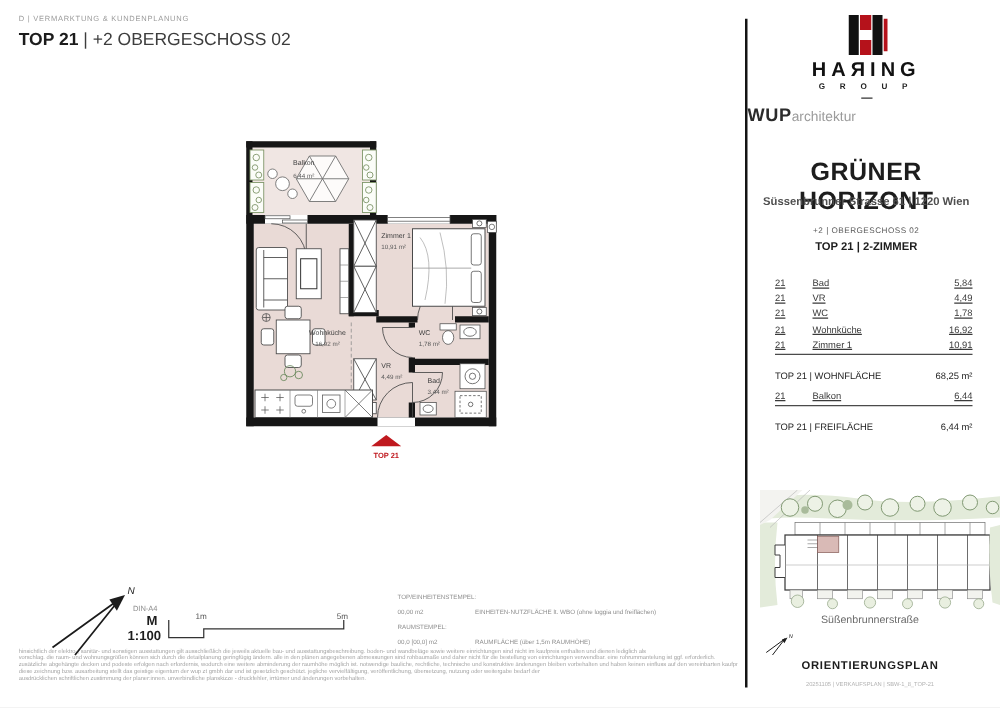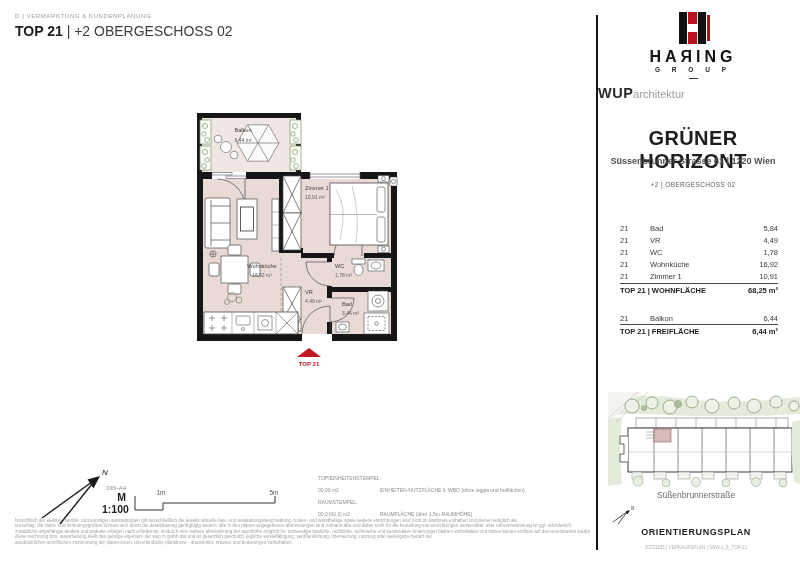--- a/index.html
+++ b/index.html
@@ -23,25 +23,25 @@
   .brand-dash{left:91px;top:78px;width:9px;border-top:1.6px solid #333;}
   .brand-wup{left:0;top:84px;width:190px;text-align:left;color:#2b2b2b;}
   .brand-wup .wup{font-size:14.5px;font-weight:bold;letter-spacing:.5px;}
   .brand-wup .sub{font-size:11px;color:#9b9b9b;}
   .proj-name{left:0;top:127px;width:190px;text-align:center;font-size:20px;font-weight:bold;
              letter-spacing:.4px;color:#1d1d1d;}
   .proj-addr{left:0;top:156px;width:190px;text-align:center;font-size:9px;color:#4f4f4f;font-weight:bold;}
   .proj-floor{left:0;top:181px;width:190px;text-align:center;font-size:6.5px;letter-spacing:.4px;color:#5a5a5a;}
   .proj-unit{left:0;top:192px;width:190px;text-align:center;font-size:9px;font-weight:bold;color:#1d1d1d;}
   .area-table{left:22px;width:158px;font-size:7.5px;color:#3a3a3a;}
-  .arow{display:flex;height:12.2px;align-items:center;}
+  .arow{display:flex;height:12.2px;align-items:flex-start;text-decoration:underline;}
   .arow .u{width:30px;}
   .arow .r{flex:1;}
   .arow .v{width:34px;text-align:right;}
-  .trow{display:flex;border-top:1px solid #4a4a4a;padding-top:2px;font-weight:bold;color:#1d1d1d;}
+  .trow{display:flex;border-top:1px solid #4a4a4a;padding-top:12px;font-weight:normal;color:#1d1d1d;}
   .trow .l{flex:1;}
   .street-label{left:0;top:490px;width:196px;text-align:center;font-size:8.5px;color:#6b6b6b;}
   .orient-title{left:0;top:527px;width:196px;text-align:center;font-size:9px;font-weight:bold;
                 letter-spacing:.6px;color:#1d1d1d;}
   .orient-code{left:0;top:545px;width:196px;text-align:center;font-size:4.6px;color:#b3b3b3;}
   
   .din-block{left:82px;top:485px;width:44px;text-align:right;}
   .din-a4{font-size:6px;color:#8d8d8d;}
   .din-scale{font-size:10.5px;font-weight:bold;color:#1d1d1d;padding-left:20px;}
   .stamp{left:318px;top:472px;width:270px;font-size:5px;color:#8d8d8d;}
@@ -308,20 +308,21 @@
     <div class="abs brand-haring">HAЯING</div>
     <div class="abs brand-group">G R O U P</div>
     <div class="abs brand-dash"></div>
     <div class="abs brand-wup">
       <span class="wup">WUP</span><span class="sub">architektur</span>
     </div>
 
     <div class="abs proj-name">GRÜNER HORIZONT</div>
     <div class="abs proj-addr">Süssenbrunner Strasse 61 | 1220 Wien</div>
     <div class="abs proj-floor">+2 | OBERGESCHOSS 02</div>
+    <div class="abs proj-unit">TOP 21 | 2-ZIMMER</div>
 
     <div class="abs area-table" style="top:222px;">
       <div class="arow">
         <span class="u">21</span>
         <span class="r">Bad</span>
         <span class="v">5,84</span>
       </div>
       <div class="arow">
         <span class="u">21</span>
         <span class="r">VR</span>

